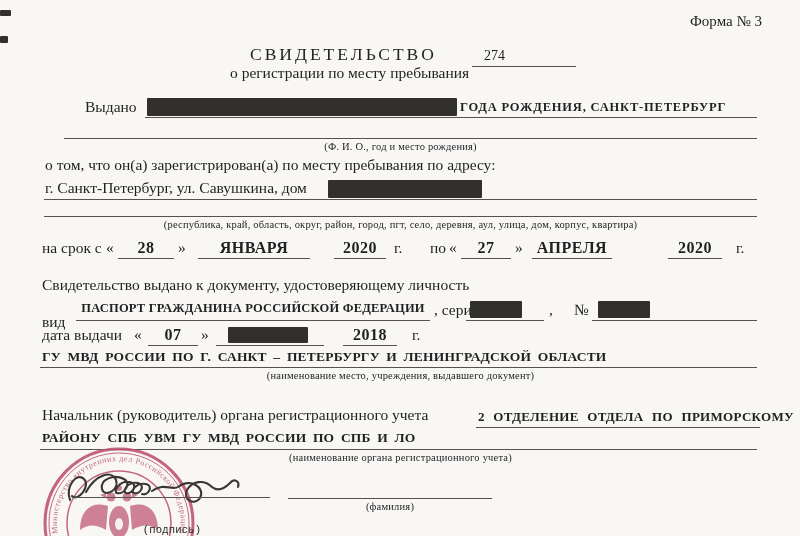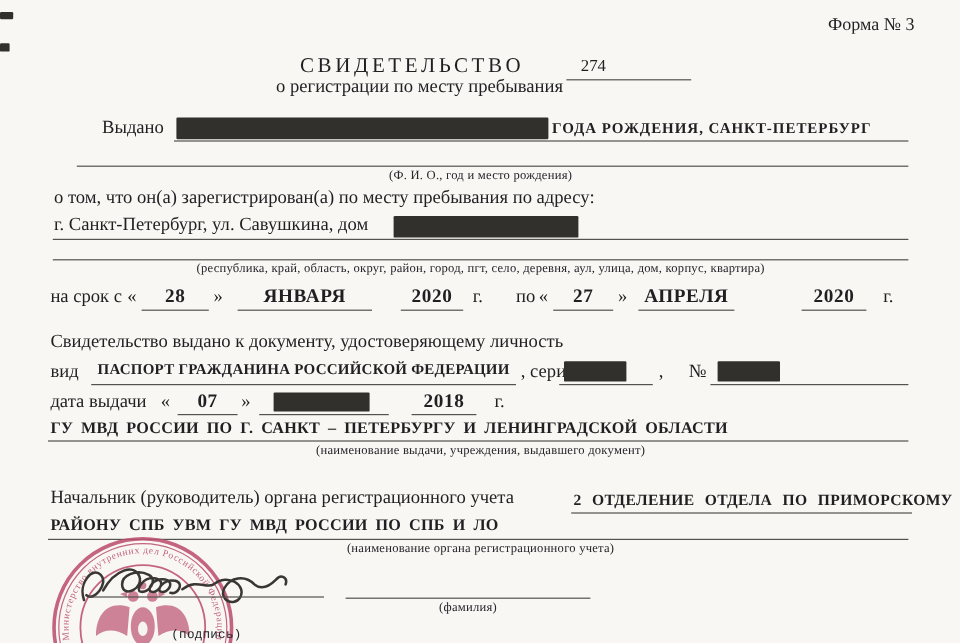--- a/index.html
+++ b/index.html
@@ -60,21 +60,21 @@
   <div class="t" style="left:430px;top:239px;">по</div>
   <div class="t" style="left:449px;top:239px;">«</div>
   <div class="cell" style="left:461px;top:239px;width:50px;">27</div>
   <div class="t" style="left:515px;top:239px;">»</div>
   <div class="cell" style="left:532px;top:239px;width:80px;">АПРЕЛЯ</div>
   <div class="cell" style="left:668px;top:239px;width:54px;">2020</div>
   <div class="t" style="left:736px;top:239px;">г.</div>
 
   <div class="t" style="left:42px;top:276px;">Свидетельство выдано к документу, удостоверяющему личность</div>
 
-  <div class="t" style="left:42px;top:301px;">вид</div>
+  <div class="t" style="left:42px;top:313px;">вид</div>
   <div class="cell" style="left:76px;top:301px;width:354px;font-size:12.5px;letter-spacing:.2px;">ПАСПОРТ ГРАЖДАНИНА РОССИЙСКОЙ ФЕДЕРАЦИИ</div>
   <div class="t" style="left:434px;top:301px;">, серия</div>
   <div class="cell" style="left:466px;top:301px;width:78px;">
     <div class="bar" style="left:4px;top:0;width:52px;height:17px;"></div>
   </div>
   <div class="t" style="left:549px;top:301px;">,</div>
   <div class="t" style="left:574px;top:301px;">№</div>
   <div class="cell" style="left:592px;top:301px;width:165px;">
     <div class="bar" style="left:6px;top:0;width:52px;height:17px;"></div>
   </div>
@@ -84,21 +84,21 @@
   <div class="cell" style="left:148px;top:326px;width:50px;text-align:center;">07</div>
   <div class="t" style="left:201px;top:326px;">»</div>
   <div class="cell" style="left:216px;top:326px;width:108px;">
     <div class="bar" style="left:12px;top:1px;width:80px;height:16px;"></div>
   </div>
   <div class="cell" style="left:343px;top:326px;width:54px;">2018</div>
   <div class="t" style="left:412px;top:326px;">г.</div>
 
   <div class="t bc2" style="left:42px;top:349px;">ГУ МВД РОССИИ ПО Г. САНКТ – ПЕТЕРБУРГУ И ЛЕНИНГРАДСКОЙ ОБЛАСТИ</div>
   <div class="rule" style="left:40px;top:367px;width:717px;"></div>
-  <div class="cap" style="left:44px;top:370px;width:713px;">(наименование выдачи, учреждения, выдавшего документ)</div>
+  <div class="cap" style="left:44px;top:370px;width:713px;">(наименование место, учреждения, выдавшего документ)</div>
 
   <div class="t" style="left:42px;top:406px;">Начальник (руководитель) органа регистрационного учета</div>
   <div class="t bc" style="left:478px;top:409px;font-size:13px;word-spacing:5px;">2 ОТДЕЛЕНИЕ ОТДЕЛА ПО ПРИМОРСКОМУ</div>
   <div class="rule" style="left:476px;top:427px;width:284px;"></div>
   <div class="t bc2" style="left:42px;top:430px;">РАЙОНУ СПБ УВМ ГУ МВД РОССИИ ПО СПБ И ЛО</div>
   <div class="rule" style="left:40px;top:449px;width:717px;"></div>
   <div class="cap" style="left:44px;top:452px;width:713px;">(наименование органа регистрационного учета)</div>
 
   <svg style="left:36px;top:440px;opacity:.88" width="166" height="166" viewBox="0 0 166 166">
     <g stroke="#bd5070" fill="none">

